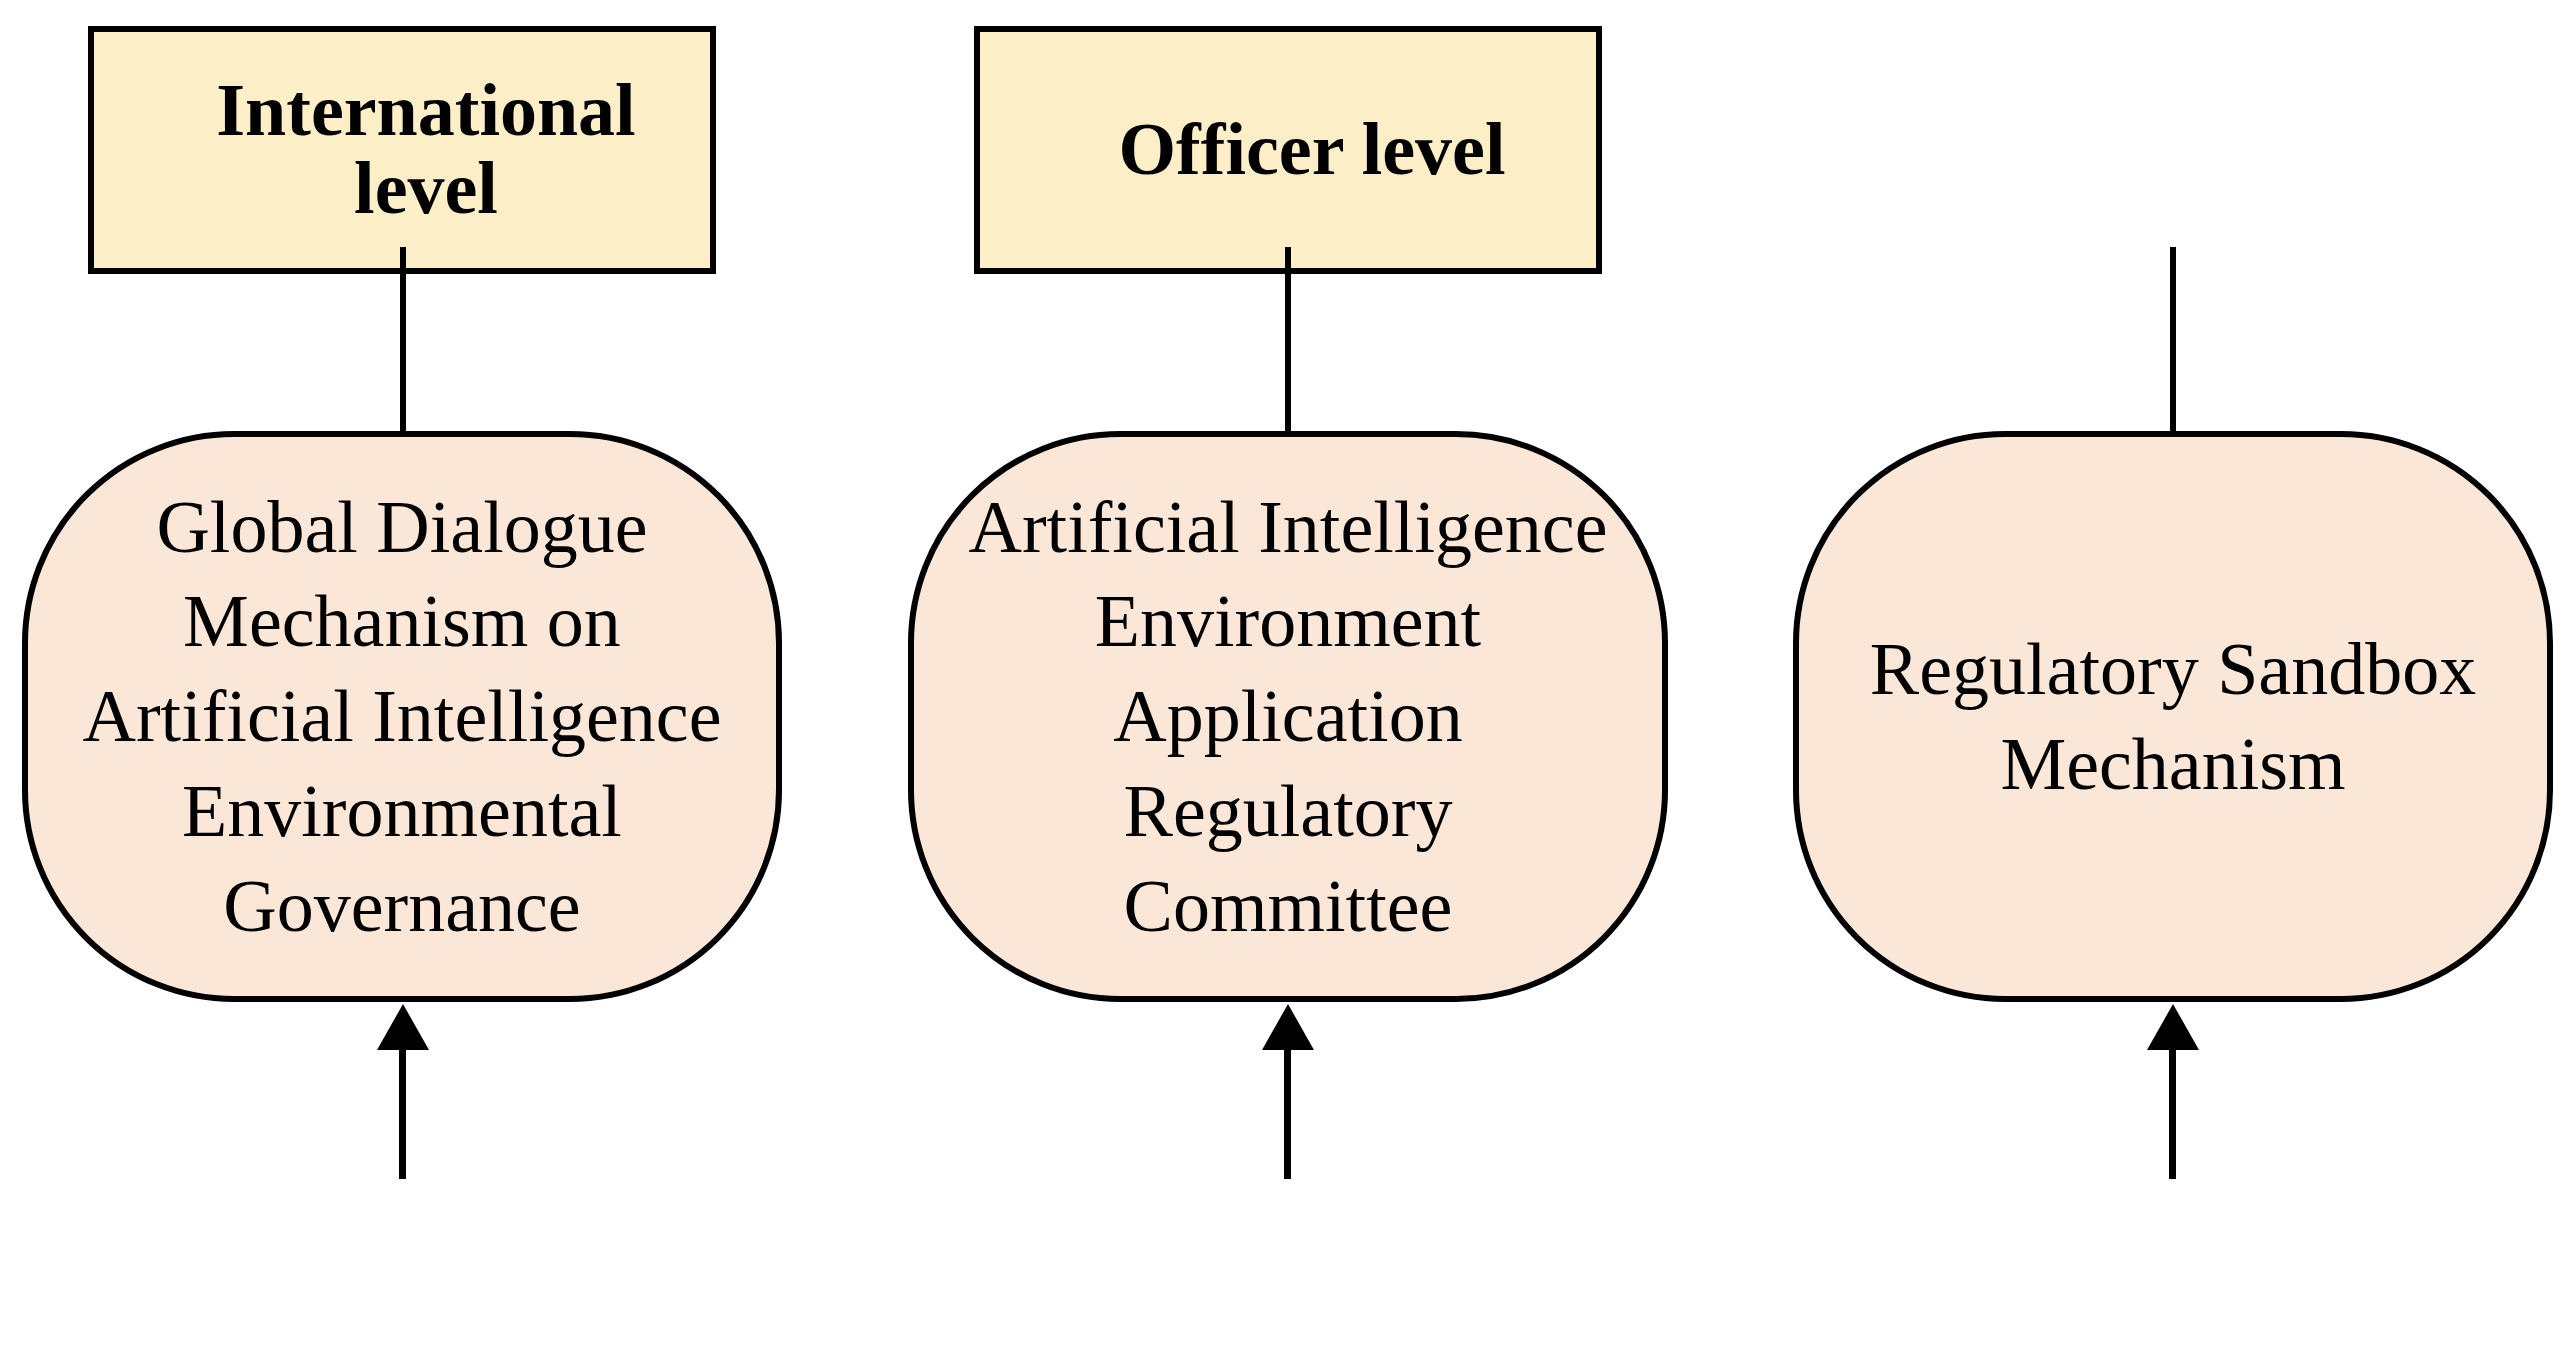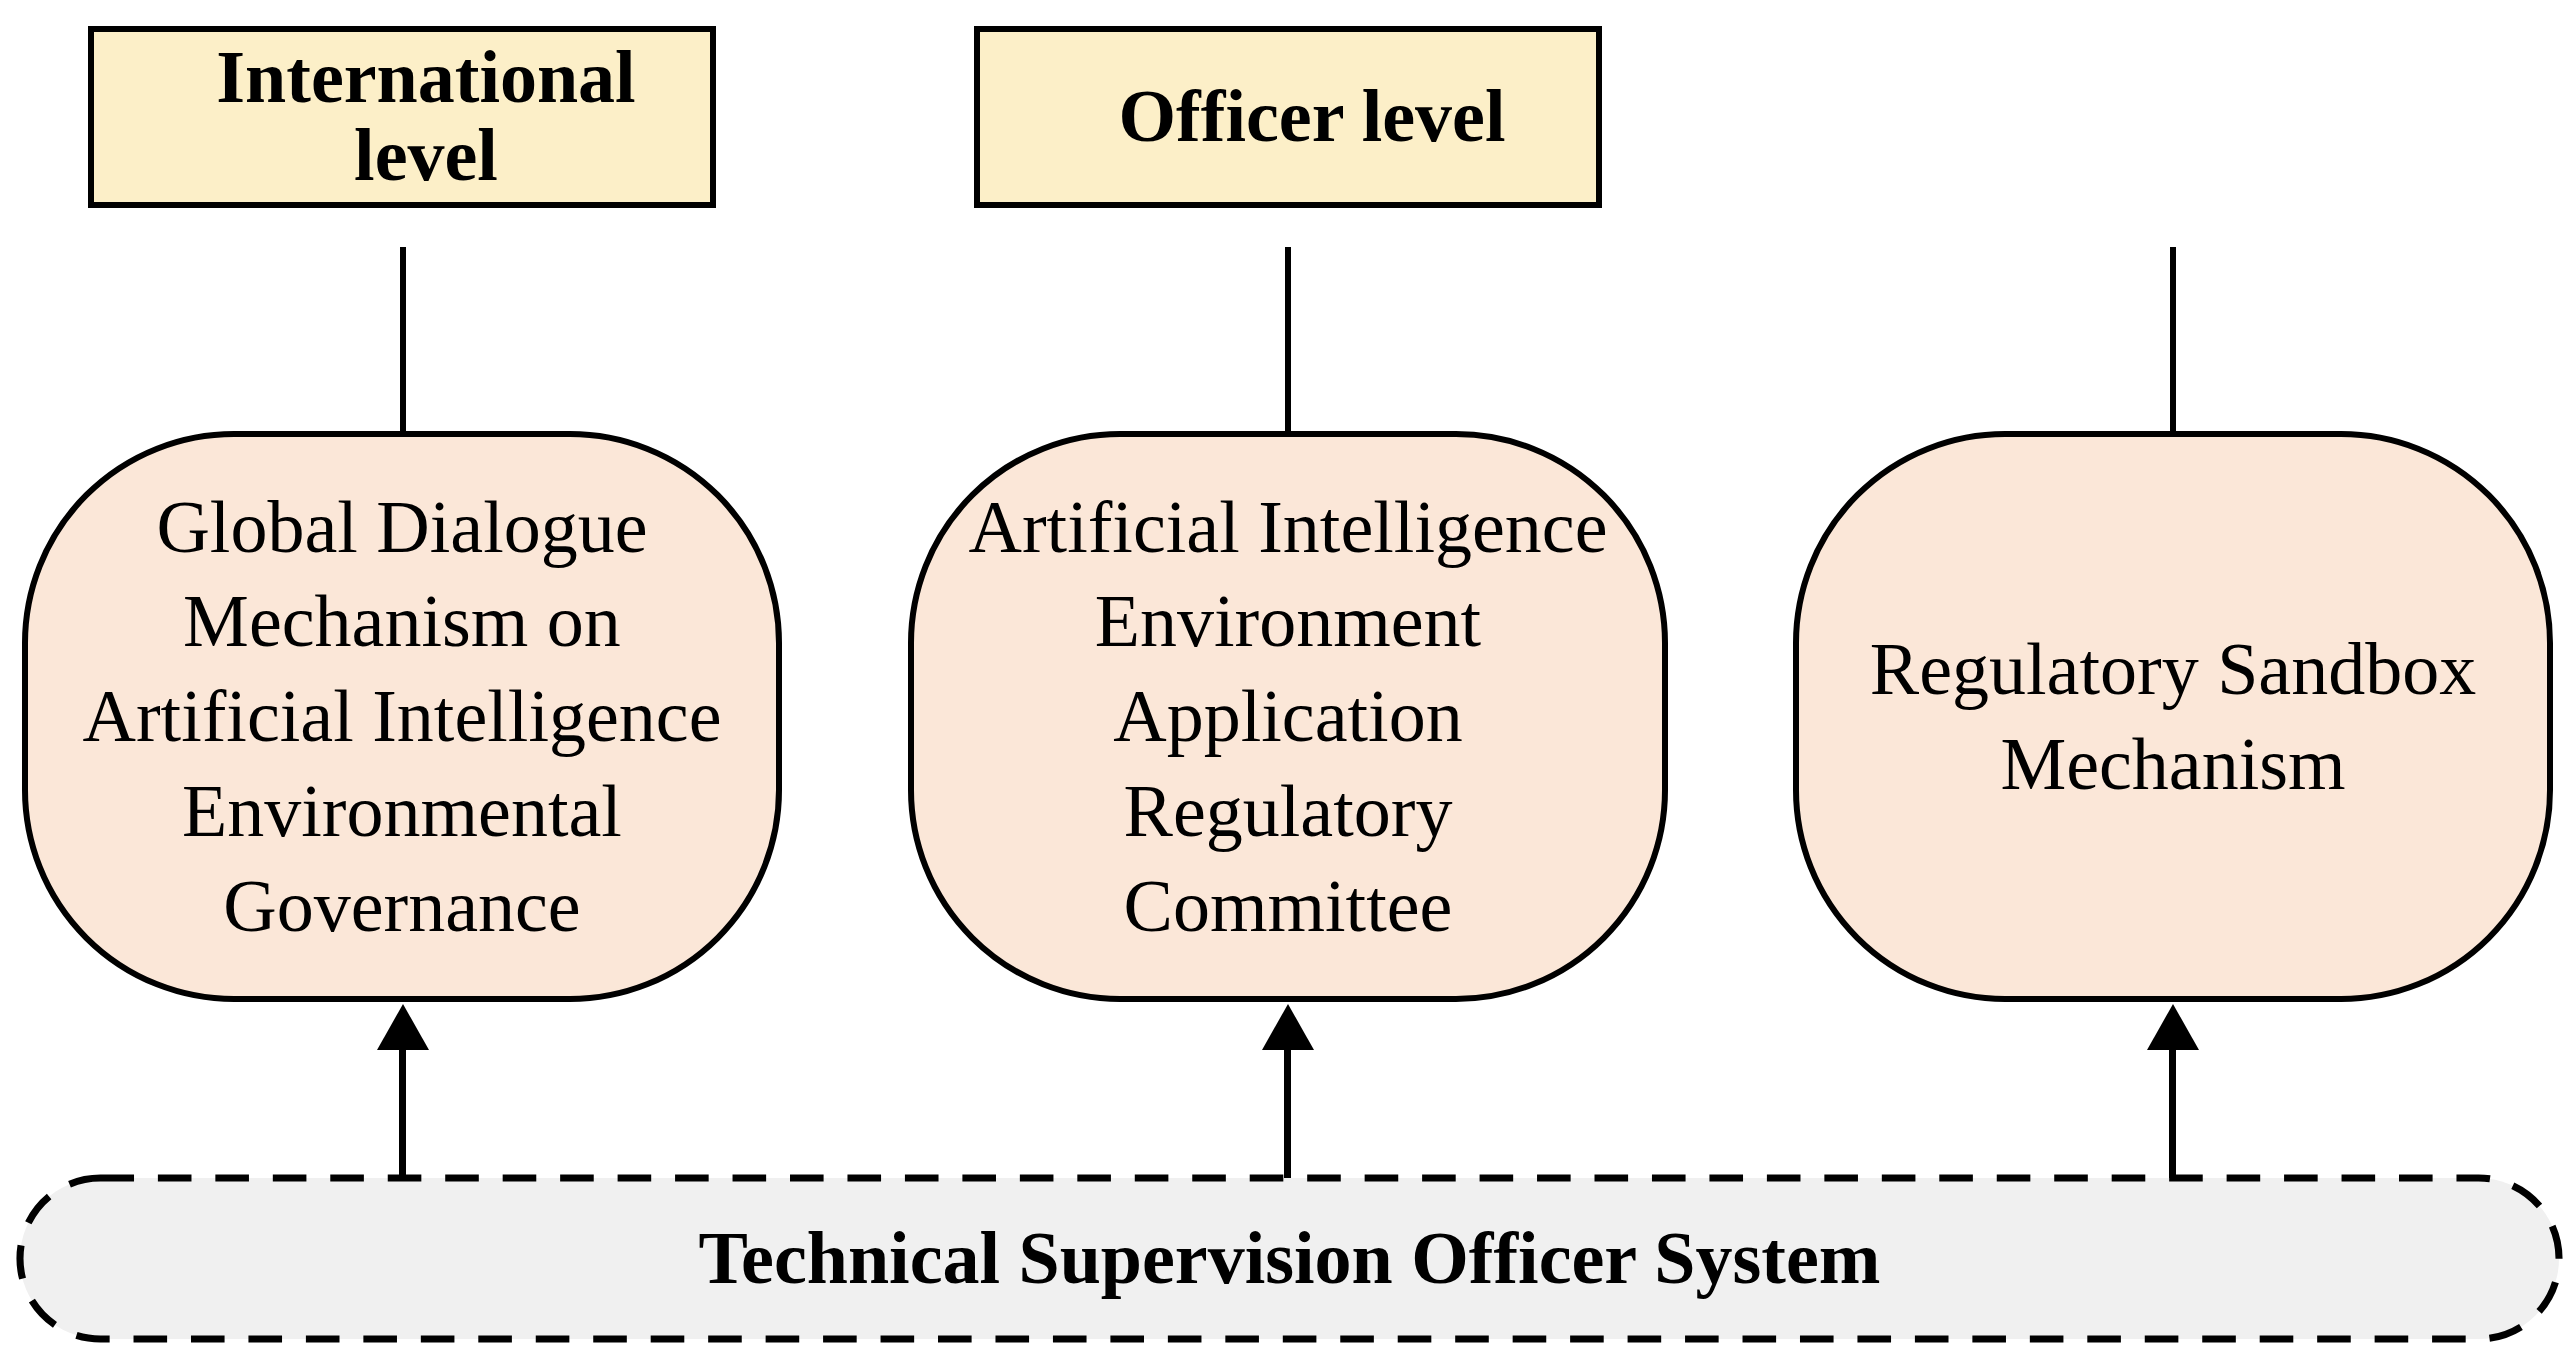--- a/index.html
+++ b/index.html
@@ -14,21 +14,21 @@
     background: #ffffff;
     font-family: "Liberation Serif", "DejaVu Serif", serif;
     overflow: hidden;
   }
 
   
   .level-box {
     position: absolute;
     top: 26px;
     width: 628px;
-    height: 182px;
+    height: 248px;
     box-sizing: border-box;
     background: #FCEFC8;
     border: 6.2px solid #000000;
     display: flex;
     align-items: center;
     justify-content: center;
     text-align: center;
     font-weight: bold;
     font-size: 74px;
     color: #000000;
@@ -173,21 +173,15 @@
   </div>
   <div class="arrow c2">
     <div class="arrow-head"></div>
     <div class="arrow-shaft"></div>
   </div>
   <div class="arrow c3">
     <div class="arrow-head"></div>
     <div class="arrow-shaft"></div>
   </div>
 
-  <div class="base-wrap">
-    <svg width="2547" height="169" viewBox="0 0 2881 191">
-      <rect x="4.5" y="4.5" width="2872" height="182" rx="91" ry="91" fill="#F0F0F0" stroke="#000000" stroke-width="8" stroke-dasharray="38 27"></rect>
-    </svg>
-    <div class="base-label">Technical Supervision Officer System</div>
-  </div>
 
 </div>
 
 
 </body></html>

